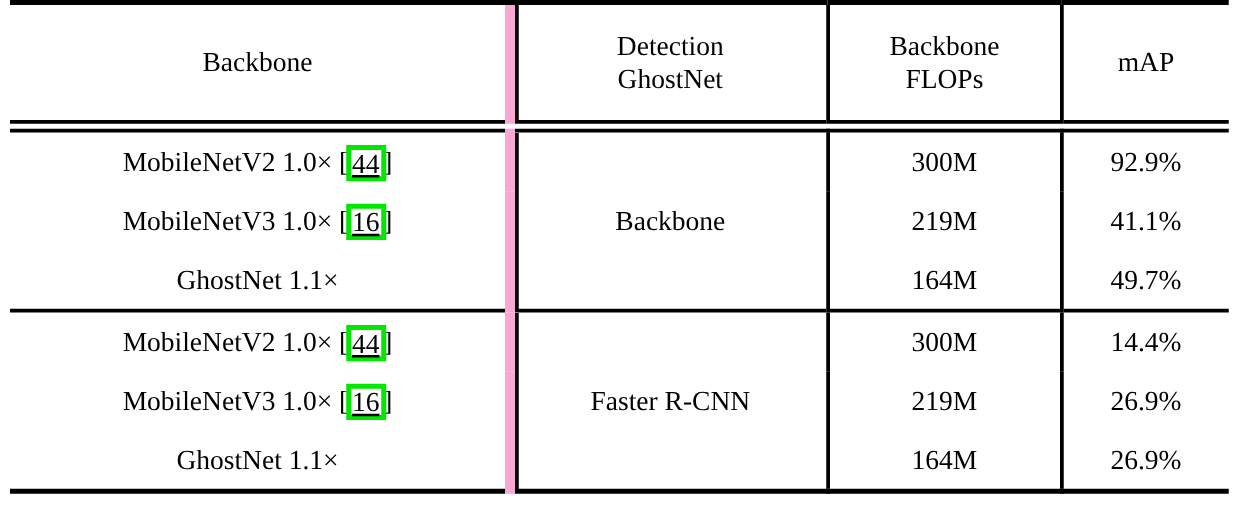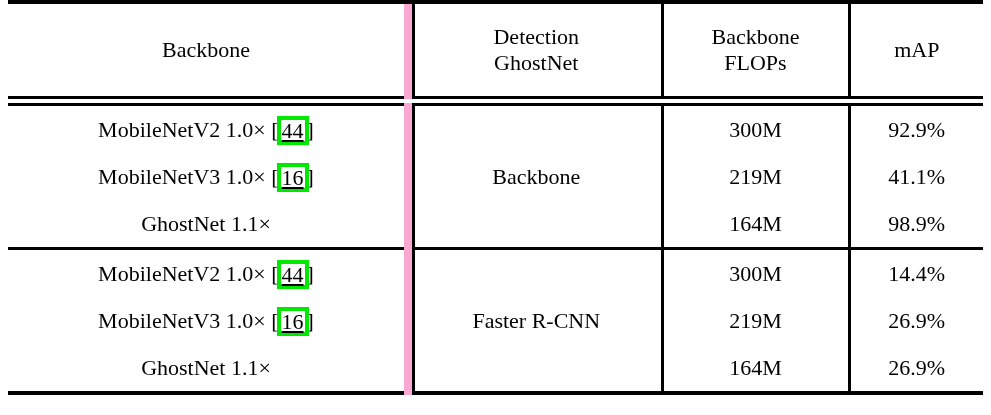--- a/index.html
+++ b/index.html
@@ -166,21 +166,21 @@
         </td>
         <td class="vr-single">219M</td>
         <td class="vr-single">41.1%</td>
       </tr>
 
       <tr class="body-row">
         <td>
           <span>GhostNet 1.1×</span>
         </td>
         <td class="vr-single">164M</td>
-        <td class="vr-single">98.9%</td>
+        <td class="vr-single">49.7%</td>
       </tr>
 
       <tr class="rule-mid">
         <td colspan="4"></td>
       </tr>
 
       <tr class="body-row">
         <td>
           <span>MobileNetV2 1.0×</span>
           <span class="cite"><span class="bk">[</span><span class="num" style="border-color: rgb(0, 232, 0);">44</span><span class="bk">]</span></span>

